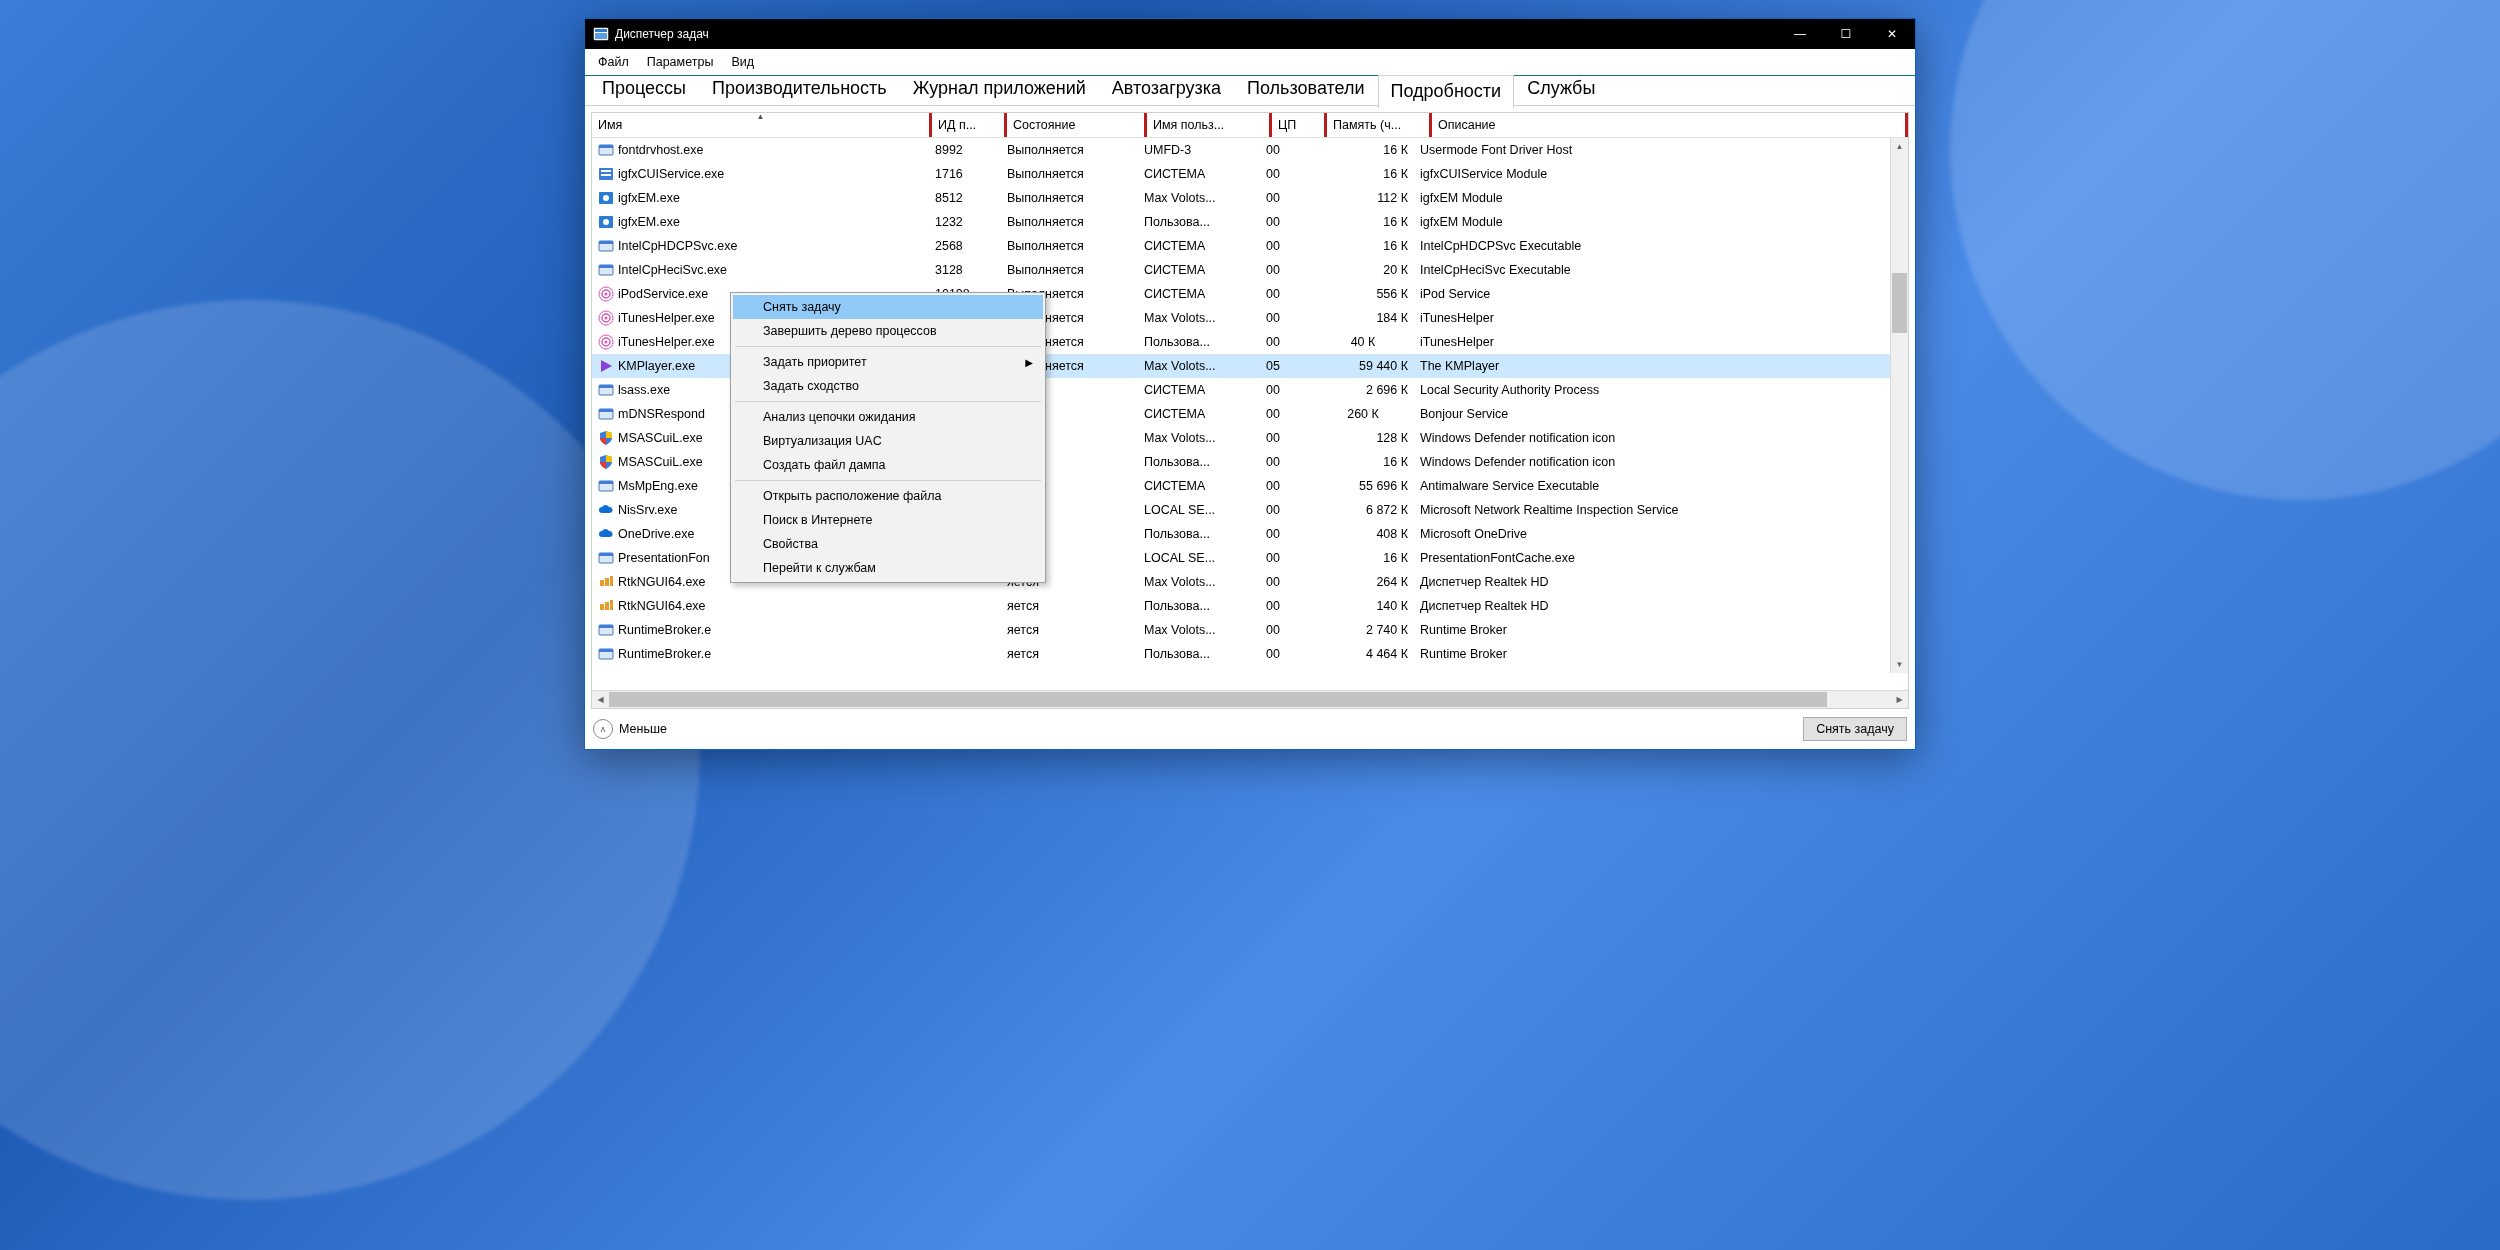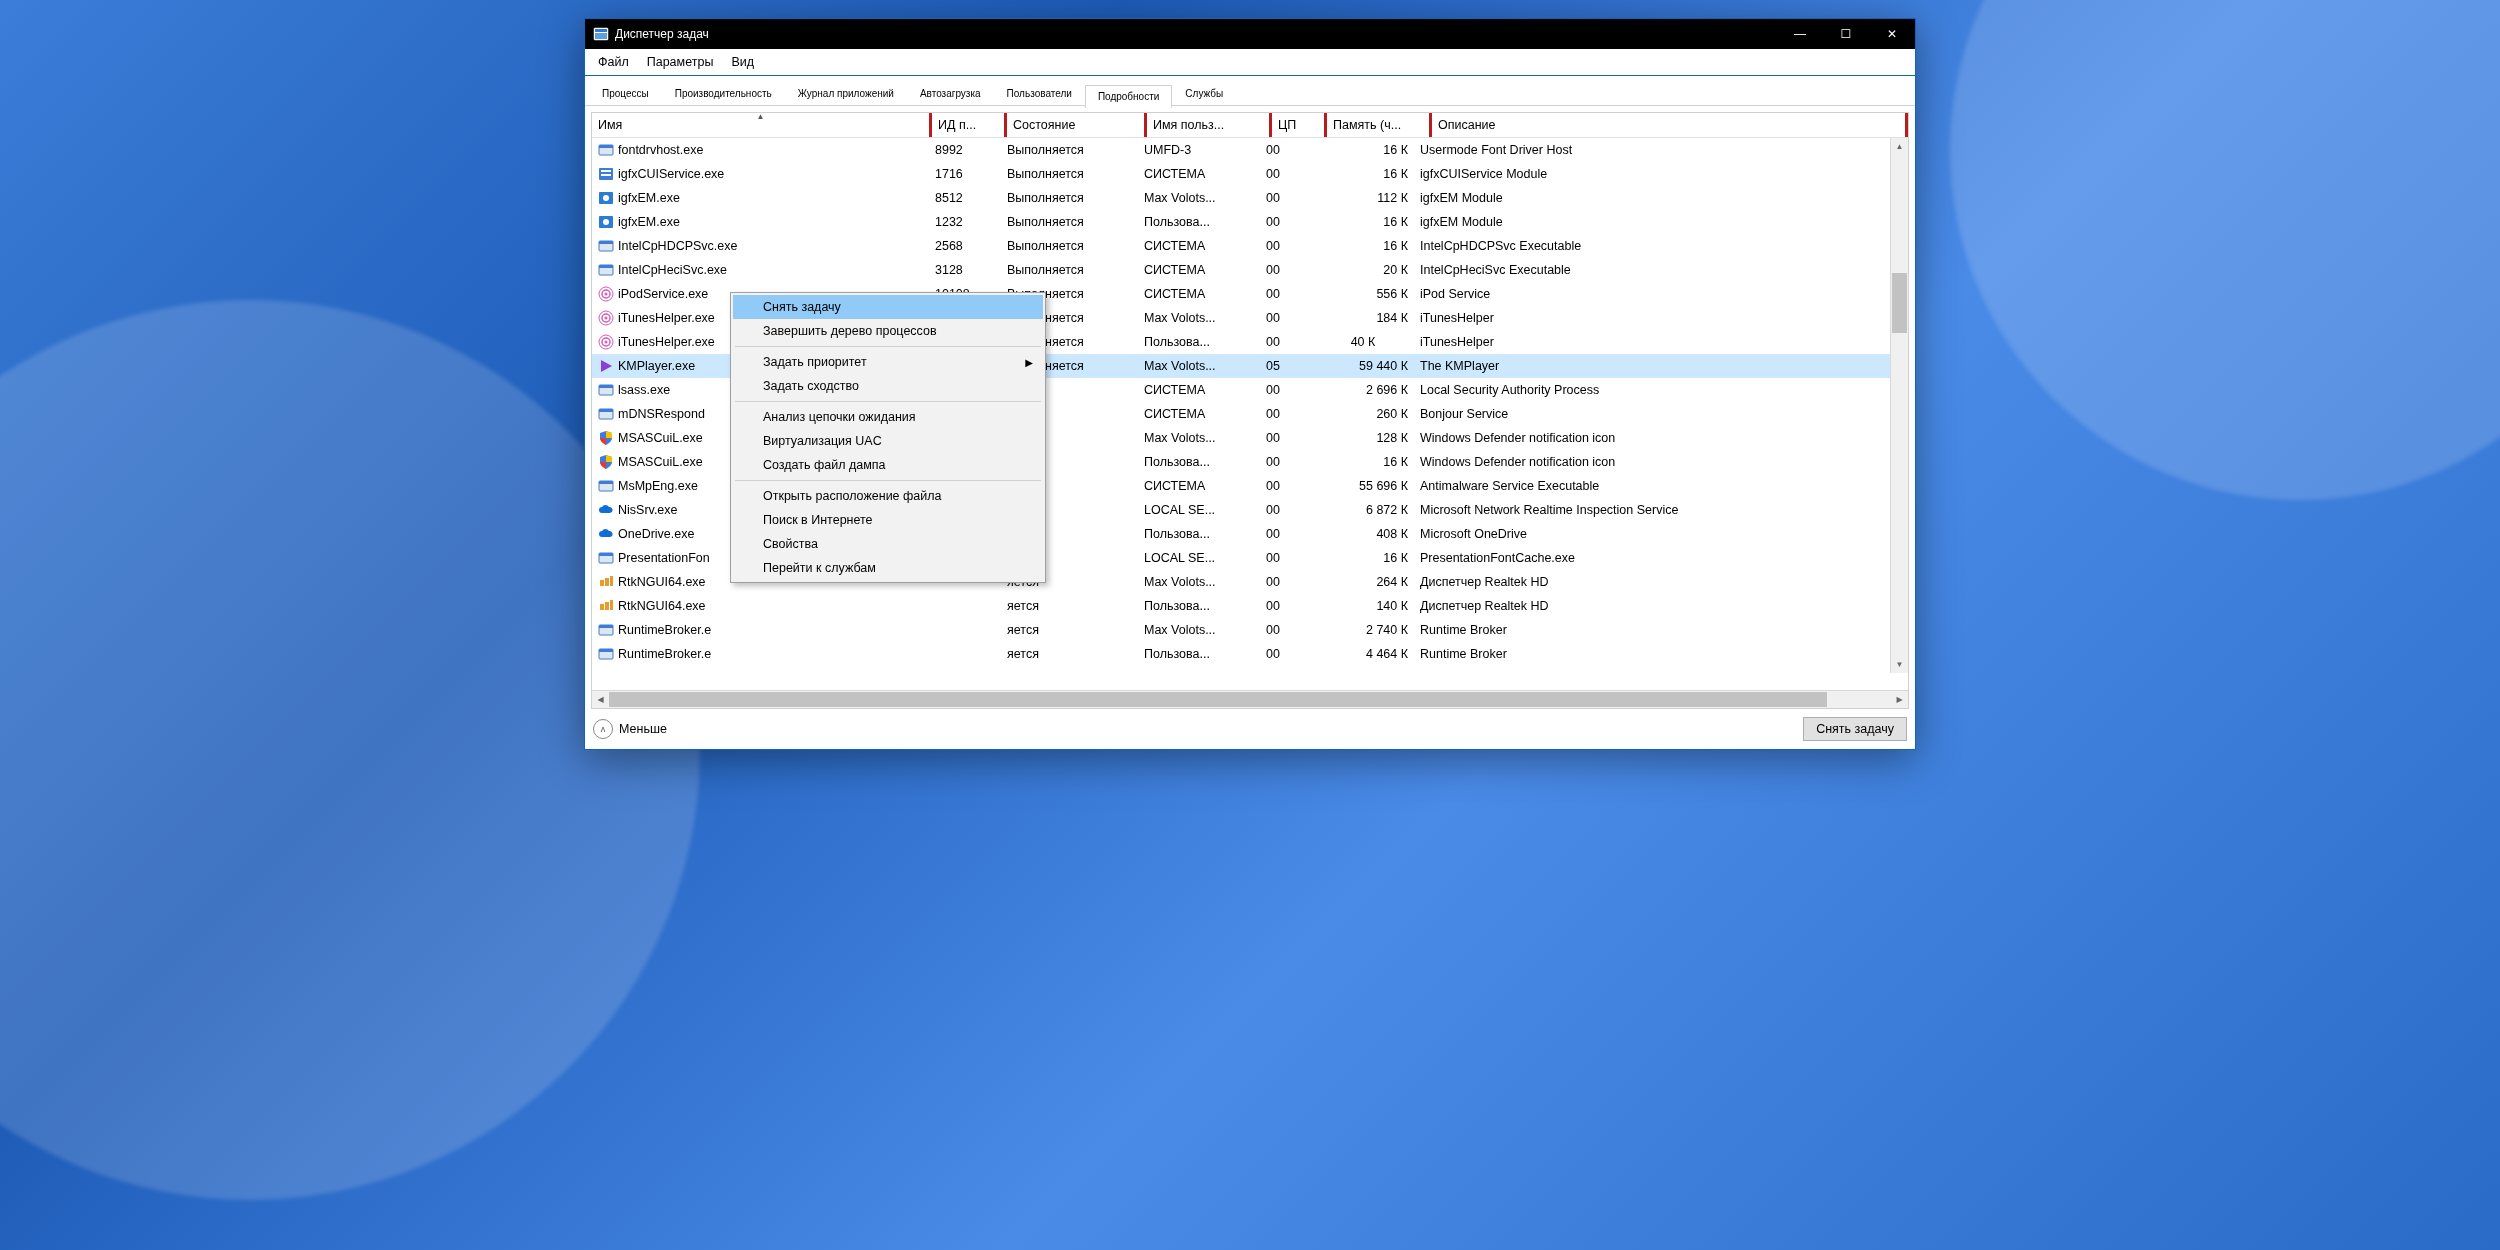--- a/index.html
+++ b/index.html
@@ -9,21 +9,21 @@
 .window{position:relative;z-index:1;width:1330px;height:730px;background:#fff;border:1px solid #0a66c2;box-shadow:0 10px 40px rgba(0,0,0,.4);display:flex;flex-direction:column}
 .titlebar{height:30px;background:#000000;color:#fff;display:flex;align-items:center;padding:0 0 0 8px;font-size:12px}
 .titlebar .ico{width:16px;height:16px;margin-right:6px;display:flex;align-items:center;justify-content:center}
 .titlebar .ico svg{width:16px;height:16px}
 .titlebar .ttl{flex:0 0 auto}
 .titlebar .sp{flex:1}
 .winbtn{width:46px;height:30px;display:flex;align-items:center;justify-content:center;color:#fff}
 .menubar{height:22px;display:flex;align-items:center;padding:2px 4px;border-bottom:1px solid #0f766e}
 .menubar .mi{padding:2px 9px;cursor:default}
 .tabs{display:flex;align-items:flex-end;padding:0 4px;border-bottom:1px solid #d0d0d0;height:30px;box-sizing:border-box}
-.tab{padding:5px 12px 6px;border:1px solid transparent;border-bottom:none;cursor:default;position:relative;font-size:10px}
+.tab{padding:5px 12px 6px;border:1px solid transparent;border-bottom:none;cursor:default;position:relative;font-size:18px}
 .tab.active{border-color:#d0d0d0;background:#fff;top:3px}
 
 .gridwrap{flex:1;position:relative;border:1px solid #d0d0d0;margin:6px 6px 0 6px;overflow:hidden;display:flex;flex-direction:column}
 .ghdr{display:flex;background:#fff;border-bottom:1px solid #e0e0e0;height:24px;flex:0 0 auto}
 .gh{border-right:3px solid #b91c1c;padding:3px 6px;font-size:12.5px;white-space:nowrap;overflow:hidden;text-overflow:ellipsis;display:flex;align-items:center;position:relative}
 .gh .sortmark{position:absolute;left:50%;top:-1px;transform:translateX(-50%);font-size:8px;color:#555}
 .gbody{flex:1;overflow:hidden;position:relative}
 .row{display:flex;height:24px;align-items:center}
 .row.sel{background:#cce8ff}
 .cell{padding:0 6px;white-space:nowrap;overflow:hidden;text-overflow:ellipsis;font-size:12.5px;height:24px;line-height:24px}
@@ -328,21 +328,21 @@
                 <rect x="1" y="3" width="14" height="10" rx="1" fill="#dbe7f5" stroke="#4a7bb5"></rect>
                 <rect x="1" y="3" width="14" height="3" fill="#3b7dd8"></rect>
               </svg>
             </span>
             <span>mDNSRespond</span>
           </div>
           <div class="cell c1"></div>
           <div class="cell c2">яется</div>
           <div class="cell c3">СИСТЕМА</div>
           <div class="cell c4">00</div>
-          <div class="cell c5 num" style="text-align: right;">260 К</div>
+          <div class="cell c5 num" style="text-align: center;">260 К</div>
           <div class="cell c6">Bonjour Service</div>
         </div>
         <div class="row">
           <div class="cell name c0">
             <span class="pico">
               <svg viewBox="0 0 16 16">
                 <path d="M8 1 L14 3 V8 C14 12 8 15 8 15 C8 15 2 12 2 8 V3 Z" fill="#3b7dd8"></path>
                 <path d="M8 1 L14 3 V8 L8 8 Z" fill="#f5c400"></path>
                 <path d="M2 8 L8 8 L8 15 C8 15 2 12 2 8" fill="#e53935"></path>
               </svg>

